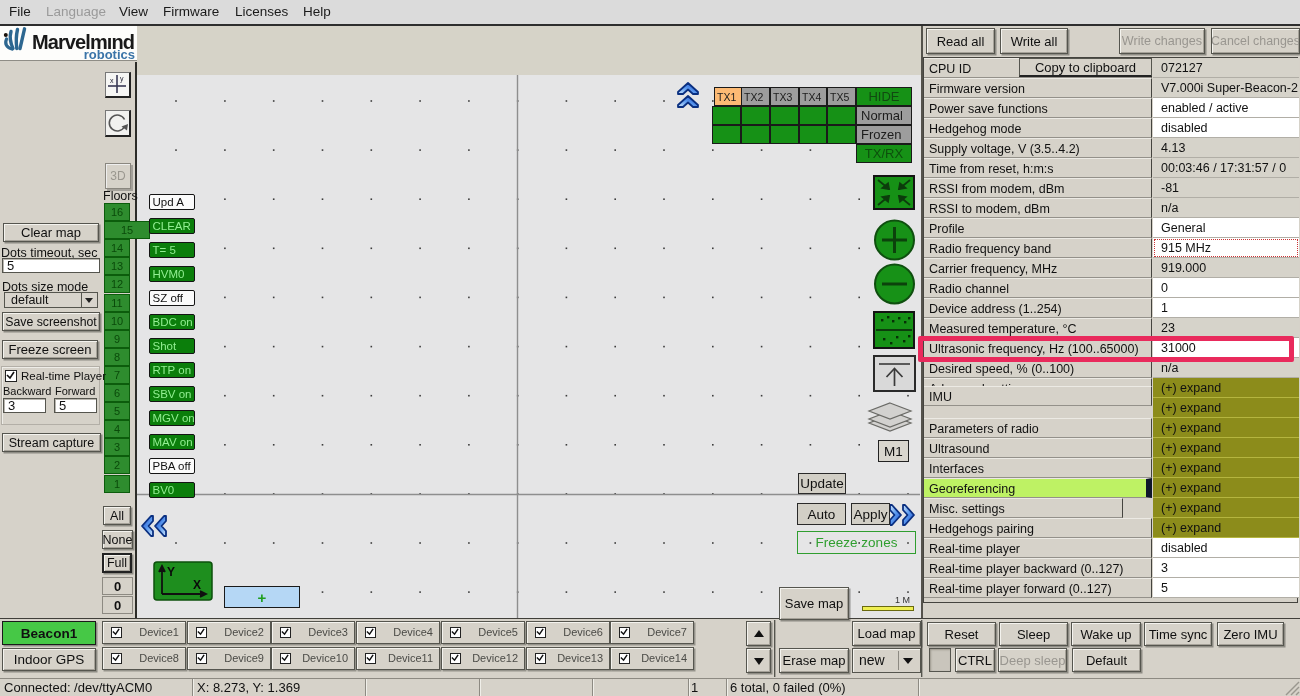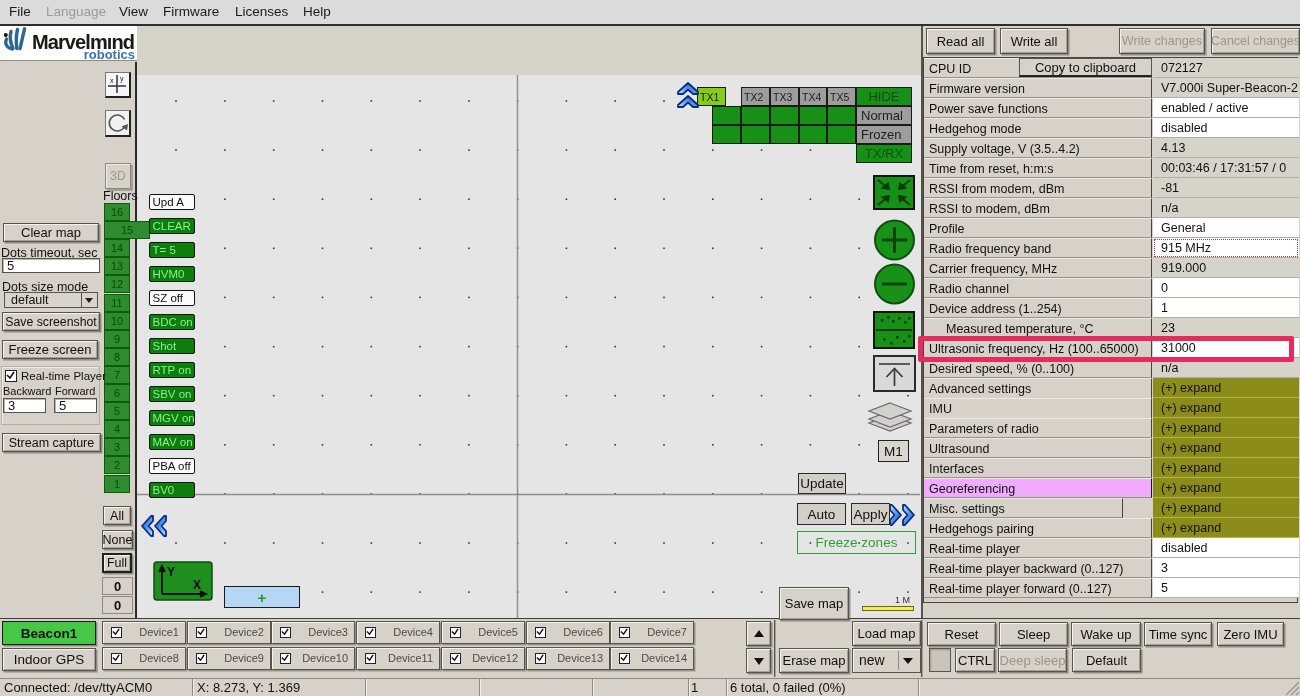--- a/index.html
+++ b/index.html
@@ -302,21 +302,21 @@
 <div class="gsm" style="left:149px;top:266px;width:46px;height:16px;">HVM0</div>
 <div class="wsm" style="left:149px;top:290px;width:46px;height:16px;">SZ off</div>
 <div class="gsm" style="left:149px;top:314px;width:46px;height:16px;">BDC on</div>
 <div class="gsm" style="left:149px;top:338px;width:46px;height:16px;">Shot</div>
 <div class="gsm" style="left:149px;top:362px;width:46px;height:16px;">RTP on</div>
 <div class="gsm" style="left:149px;top:386px;width:46px;height:16px;">SBV on</div>
 <div class="gsm" style="left:149px;top:410px;width:46px;height:16px;">MGV on</div>
 <div class="gsm" style="left:149px;top:434px;width:46px;height:16px;">MAV on</div>
 <div class="wsm" style="left:149px;top:458px;width:46px;height:16px;">PBA off</div>
 <div class="gsm" style="left:149px;top:482px;width:46px;height:16px;">BV0</div>
-<div class="cell" style="left:697px;top:87px;width:29px;height:19px;background:#84cc16;border:1.5px solid #1a1a1a;font-size:10.5px;color:#1c1c1c;padding-left:2px;">TX1</div>
+<div class="cell" style="left:714px;top:87px;width:29px;height:19px;background:#fdba74;border:1.5px solid #1a1a1a;font-size:10.5px;color:#1c1c1c;padding-left:2px;">TX1</div>
 <div class="cell" style="left:741px;top:87px;width:29px;height:19px;background:#9d9d9d;border:1.5px solid #1a1a1a;font-size:10.5px;color:#1c1c1c;padding-left:2px;">TX2</div>
 <div class="cell" style="left:770px;top:87px;width:29px;height:19px;background:#9d9d9d;border:1.5px solid #1a1a1a;font-size:10.5px;color:#1c1c1c;padding-left:2px;">TX3</div>
 <div class="cell" style="left:799px;top:87px;width:28px;height:19px;background:#9d9d9d;border:1.5px solid #1a1a1a;font-size:10.5px;color:#1c1c1c;padding-left:2px;">TX4</div>
 <div class="cell" style="left:827px;top:87px;width:29px;height:19px;background:#9d9d9d;border:1.5px solid #1a1a1a;font-size:10.5px;color:#1c1c1c;padding-left:2px;">TX5</div>
 <div class="cell" style="left:856px;top:87px;width:56px;height:19px;background:#169116;border:1.5px solid #1a1a1a;font-size:13px;color:#114a11;justify-content:center;">HIDE</div>
 <div class="cell" style="left:712px;top:106px;width:29px;height:19px;background:#169116;border:1.5px solid #1a1a1a;"></div>
 <div class="cell" style="left:741px;top:106px;width:29px;height:19px;background:#169116;border:1.5px solid #1a1a1a;"></div>
 <div class="cell" style="left:770px;top:106px;width:29px;height:19px;background:#169116;border:1.5px solid #1a1a1a;"></div>
 <div class="cell" style="left:799px;top:106px;width:28px;height:19px;background:#169116;border:1.5px solid #1a1a1a;"></div>
 <div class="cell" style="left:827px;top:106px;width:29px;height:19px;background:#169116;border:1.5px solid #1a1a1a;"></div>
@@ -521,21 +521,21 @@
 <div class="abs" style="left:229px;top:220px;width:146px;height:20px;background:#ffffff;border-bottom:1px solid #b1aea6;">
         <div class="abs" style="left:8px;top:2.5px;font-size:12.5px;white-space:nowrap;">0</div>
       </div>
 <div class="abs" style="left:0;top:240px;width:228px;height:20px;background:#d6d2c9;border-top:1px solid #eceae4;border-bottom:1px solid #94918a;border-right:1px solid #45443f;">
         <div class="abs" style="left:5px;top:2.5px;font-size:12.5px;white-space:nowrap;overflow:hidden;">Device address (1..254)</div>
       </div>
 <div class="abs" style="left:229px;top:240px;width:146px;height:20px;background:#ffffff;border-bottom:1px solid #b1aea6;">
         <div class="abs" style="left:8px;top:2.5px;font-size:12.5px;white-space:nowrap;">1</div>
       </div>
 <div class="abs" style="left:0;top:260px;width:228px;height:20px;background:#d6d2c9;border-top:1px solid #eceae4;border-bottom:1px solid #94918a;border-right:1px solid #45443f;">
-        <div class="abs" style="left:5px;top:2.5px;font-size:12.5px;white-space:nowrap;overflow:hidden;margin-left:17px;">Measured temperature, °C</div>
+        <div class="abs" style="left:5px;top:2.5px;font-size:12.5px;white-space:nowrap;overflow:hidden;">Measured temperature, °C</div>
       </div>
 <div class="abs" style="left:229px;top:260px;width:146px;height:20px;background:#d6d3ca;border-bottom:1px solid #b1aea6;">
         <div class="abs" style="left:8px;top:2.5px;font-size:12.5px;white-space:nowrap;">23</div>
       </div>
 <div class="abs" style="left:0;top:280px;width:228px;height:20px;background:#d6d2c9;border-top:1px solid #eceae4;border-bottom:1px solid #94918a;border-right:1px solid #45443f;">
         <div class="abs" style="left:5px;top:2.5px;font-size:12.5px;white-space:nowrap;overflow:hidden;">Ultrasonic frequency, Hz (100..65000)</div>
       </div>
 <div class="abs" style="left:229px;top:280px;width:146px;height:20px;background:#ffffff;border-bottom:1px solid #b1aea6;">
         <div class="abs" style="left:8px;top:2.5px;font-size:12.5px;white-space:nowrap;">31000</div>
       </div>
@@ -544,21 +544,21 @@
       </div>
 <div class="abs" style="left:229px;top:300px;width:146px;height:20px;background:#d6d3ca;border-bottom:1px solid #b1aea6;">
         <div class="abs" style="left:8px;top:2.5px;font-size:12.5px;white-space:nowrap;">n/a</div>
       </div>
 <div class="abs" style="left:0;top:320px;width:228px;height:28px;background:#d6d2c9;border-top:1px solid #eceae4;border-bottom:1px solid #94918a;border-right:1px solid #45443f;padding-left:36px;">
         <div class="abs" style="left:5px;top:2.5px;font-size:12.5px;white-space:nowrap;overflow:hidden;">Advanced settings</div>
       </div>
 <div class="abs" style="left:229px;top:320px;width:146px;height:20px;background:#8c8c1b;border-bottom:1px solid #b1aea6;border-bottom:1px solid #b5b53f !important;">
         <div class="abs" style="left:8px;top:2.5px;font-size:12.5px;white-space:nowrap;">(+) expand</div>
       </div>
-<div class="abs" style="left:0;top:340px;width:228px;height:28px;background:#d6d2c9;border-top:1px solid #eceae4;border-bottom:1px solid #94918a;border-right:1px solid #45443f;">
+<div class="abs" style="left:0;top:328px;width:228px;height:20px;background:#d6d2c9;border-top:1px solid #eceae4;border-bottom:1px solid #94918a;border-right:1px solid #45443f;">
         <div class="abs" style="left:5px;top:2.5px;font-size:12.5px;white-space:nowrap;overflow:hidden;">IMU</div>
       </div>
 <div class="abs" style="left:229px;top:340px;width:146px;height:20px;background:#8c8c1b;border-bottom:1px solid #b1aea6;border-bottom:1px solid #b5b53f !important;">
         <div class="abs" style="left:8px;top:2.5px;font-size:12.5px;white-space:nowrap;">(+) expand</div>
       </div>
 <div class="abs" style="left:0;top:360px;width:228px;height:20px;background:#d6d2c9;border-top:1px solid #eceae4;border-bottom:1px solid #94918a;border-right:1px solid #45443f;">
         <div class="abs" style="left:5px;top:2.5px;font-size:12.5px;white-space:nowrap;overflow:hidden;">Parameters of radio</div>
       </div>
 <div class="abs" style="left:229px;top:360px;width:146px;height:20px;background:#8c8c1b;border-bottom:1px solid #b1aea6;border-bottom:1px solid #b5b53f !important;">
         <div class="abs" style="left:8px;top:2.5px;font-size:12.5px;white-space:nowrap;">(+) expand</div>
@@ -568,21 +568,21 @@
       </div>
 <div class="abs" style="left:229px;top:380px;width:146px;height:20px;background:#8c8c1b;border-bottom:1px solid #b1aea6;border-bottom:1px solid #b5b53f !important;">
         <div class="abs" style="left:8px;top:2.5px;font-size:12.5px;white-space:nowrap;">(+) expand</div>
       </div>
 <div class="abs" style="left:0;top:400px;width:228px;height:20px;background:#d6d2c9;border-top:1px solid #eceae4;border-bottom:1px solid #94918a;border-right:1px solid #45443f;">
         <div class="abs" style="left:5px;top:2.5px;font-size:12.5px;white-space:nowrap;overflow:hidden;">Interfaces</div>
       </div>
 <div class="abs" style="left:229px;top:400px;width:146px;height:20px;background:#8c8c1b;border-bottom:1px solid #b1aea6;border-bottom:1px solid #b5b53f !important;">
         <div class="abs" style="left:8px;top:2.5px;font-size:12.5px;white-space:nowrap;">(+) expand</div>
       </div>
-<div class="abs" style="left:0;top:420px;width:228px;height:20px;background:#f0abfc;border-top:1px solid #eceae4;border-bottom:1px solid #94918a;border-right:1px solid #0f172a;">
+<div class="abs" style="left:0;top:420px;width:228px;height:20px;background:#bef264;border-top:1px solid #eceae4;border-bottom:1px solid #94918a;border-right:6px solid #0f172a;">
         <div class="abs" style="left:5px;top:2.5px;font-size:12.5px;white-space:nowrap;overflow:hidden;">Georeferencing</div>
       </div>
 <div class="abs" style="left:229px;top:420px;width:146px;height:20px;background:#8c8c1b;border-bottom:1px solid #b1aea6;border-bottom:1px solid #b5b53f !important;">
         <div class="abs" style="left:8px;top:2.5px;font-size:12.5px;white-space:nowrap;">(+) expand</div>
       </div>
 <div class="abs" style="left:0;top:440px;width:199px;height:20px;background:#d6d2c9;border-top:1px solid #eceae4;border-bottom:1px solid #94918a;border-right:1px solid #45443f;">
         <div class="abs" style="left:5px;top:2.5px;font-size:12.5px;white-space:nowrap;overflow:hidden;">Misc. settings</div>
       </div>
 <div class="abs" style="left:229px;top:440px;width:146px;height:20px;background:#8c8c1b;border-bottom:1px solid #b1aea6;border-bottom:1px solid #b5b53f !important;">
         <div class="abs" style="left:8px;top:2.5px;font-size:12.5px;white-space:nowrap;">(+) expand</div>

